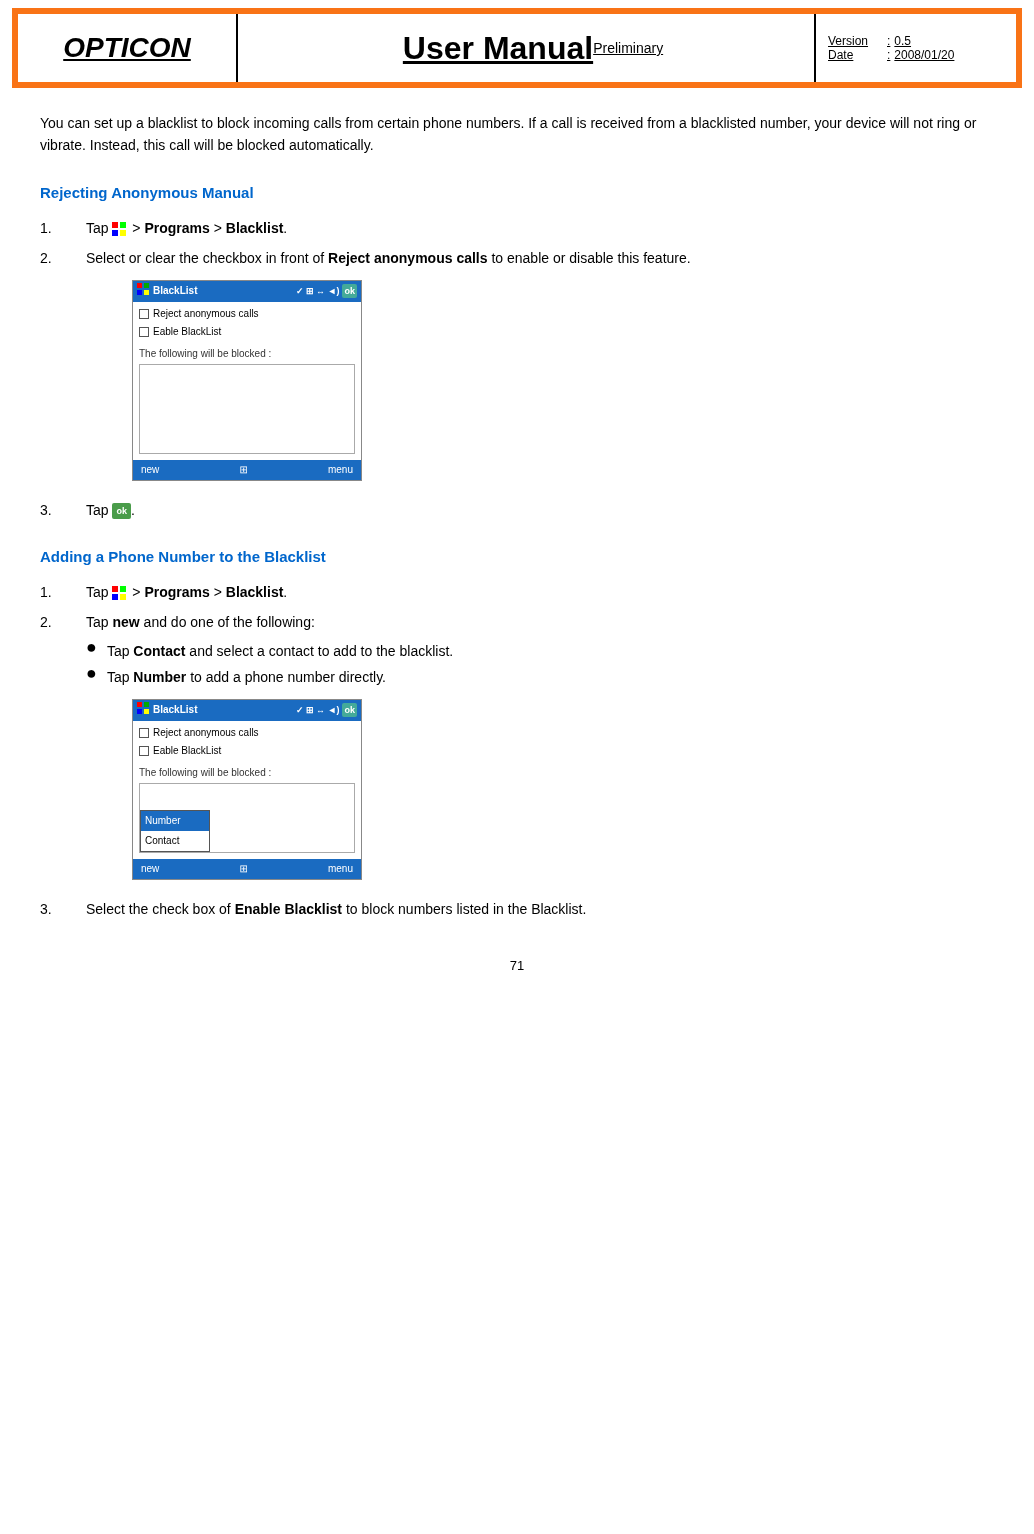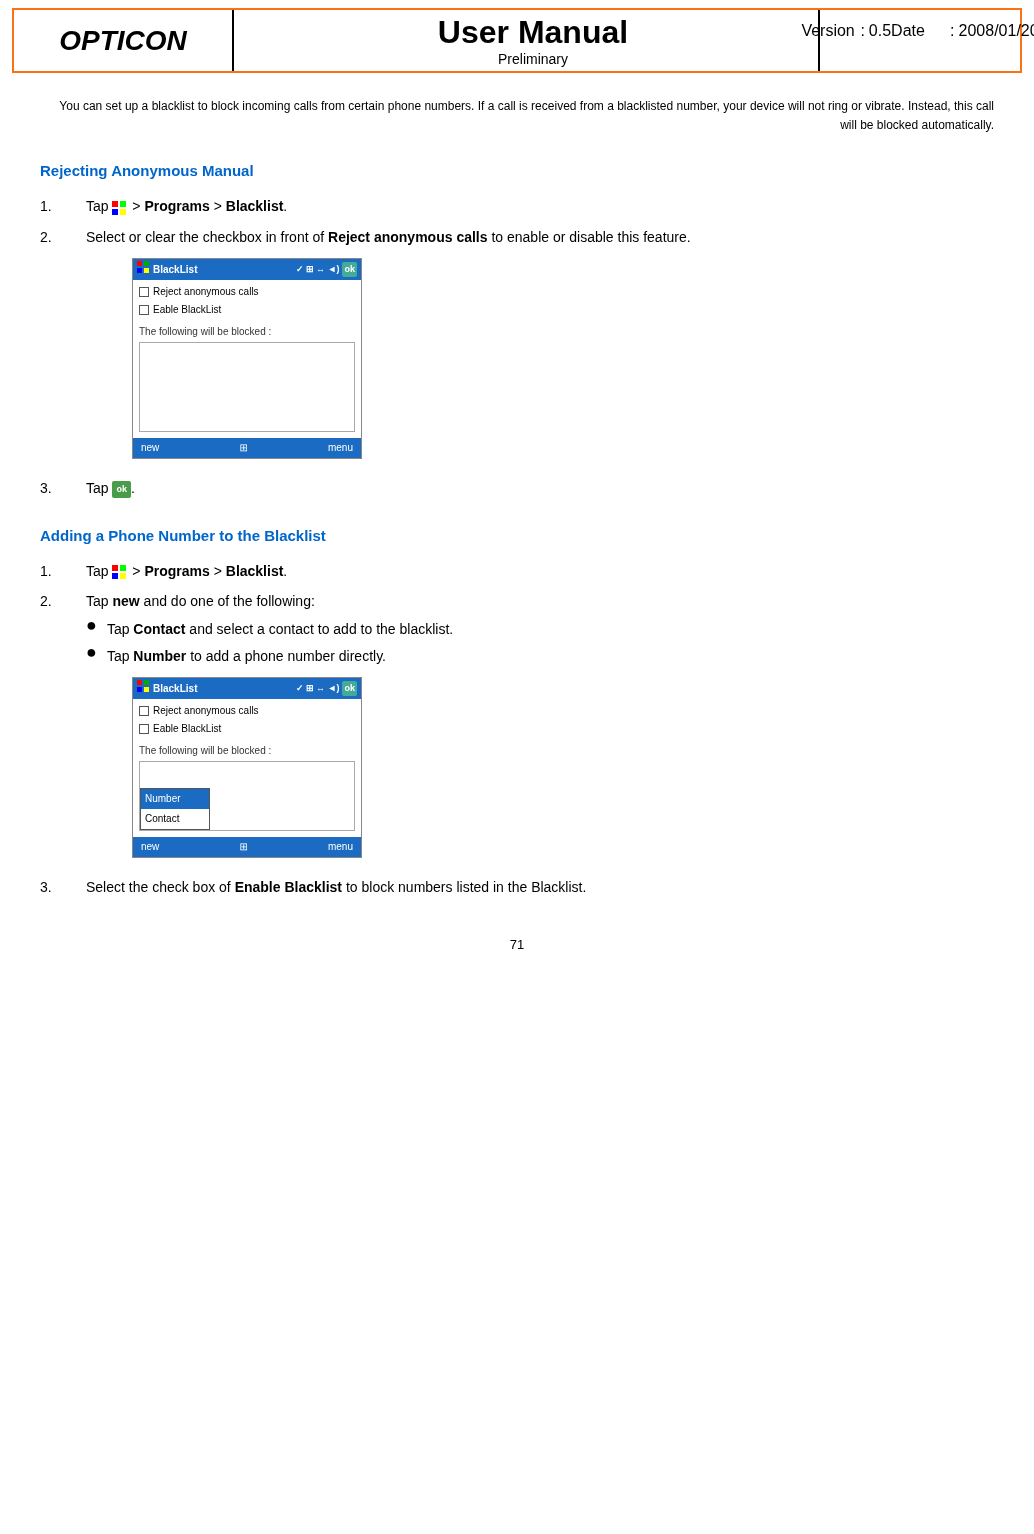--- a/index.html
+++ b/index.html
@@ -8,75 +8,75 @@
       font-size: 14px;
       background: #fff;
       width: 1034px;
       min-height: 1534px;
       color: #000;
     }
 
     
     .header {
       display: flex;
-      border: 2px solid #f97316;
+      border: 6px solid #f97316;
       margin: 8px 12px;
+      text-decoration: underline;
     }
     .header-logo {
       width: 220px;
       display: flex;
       align-items: center;
       justify-content: center;
       border-right: 2px solid #000;
       font-size: 28px;
       font-weight: bold;
       font-style: italic;
       padding: 8px;
     }
     .header-title {
       flex: 1;
       display: flex;
-      flex-direction: column;
+      flex-direction: row;
       align-items: center;
       justify-content: center;
       border-right: 2px solid #000;
       padding: 4px 8px;
       margin-left: 14px;
     }
     .header-title .main-title {
       font-size: 32px;
       font-weight: bold;
     }
     .header-title .sub-title {
       font-size: 14px;
     }
     .header-meta {
       width: 200px;
       display: flex;
-      flex-direction: row;
+      flex-direction: column;
       justify-content: center;
-      padding: 12px 12px;
-      font-size: 16px;
+      padding: 20px 12px;
+      font-size: 12px;
     }
     .header-meta .meta-row {
       display: flex;
       gap: 4px;
     }
     .header-meta .meta-label { width: 55px; }
 
     
     .content {
       padding: 16px 40px;
       line-height: 1.6;
     }
 
     .intro-text {
       margin-bottom: 20px;
-      font-size: 12px;
-      text-align: right;
+      font-size: 14px;
     }
 
     .section-title {
       color: #0066cc;
       font-size: 15px;
       font-weight: bold;
       margin-bottom: 12px;
       margin-top: 10px;
     }
 

